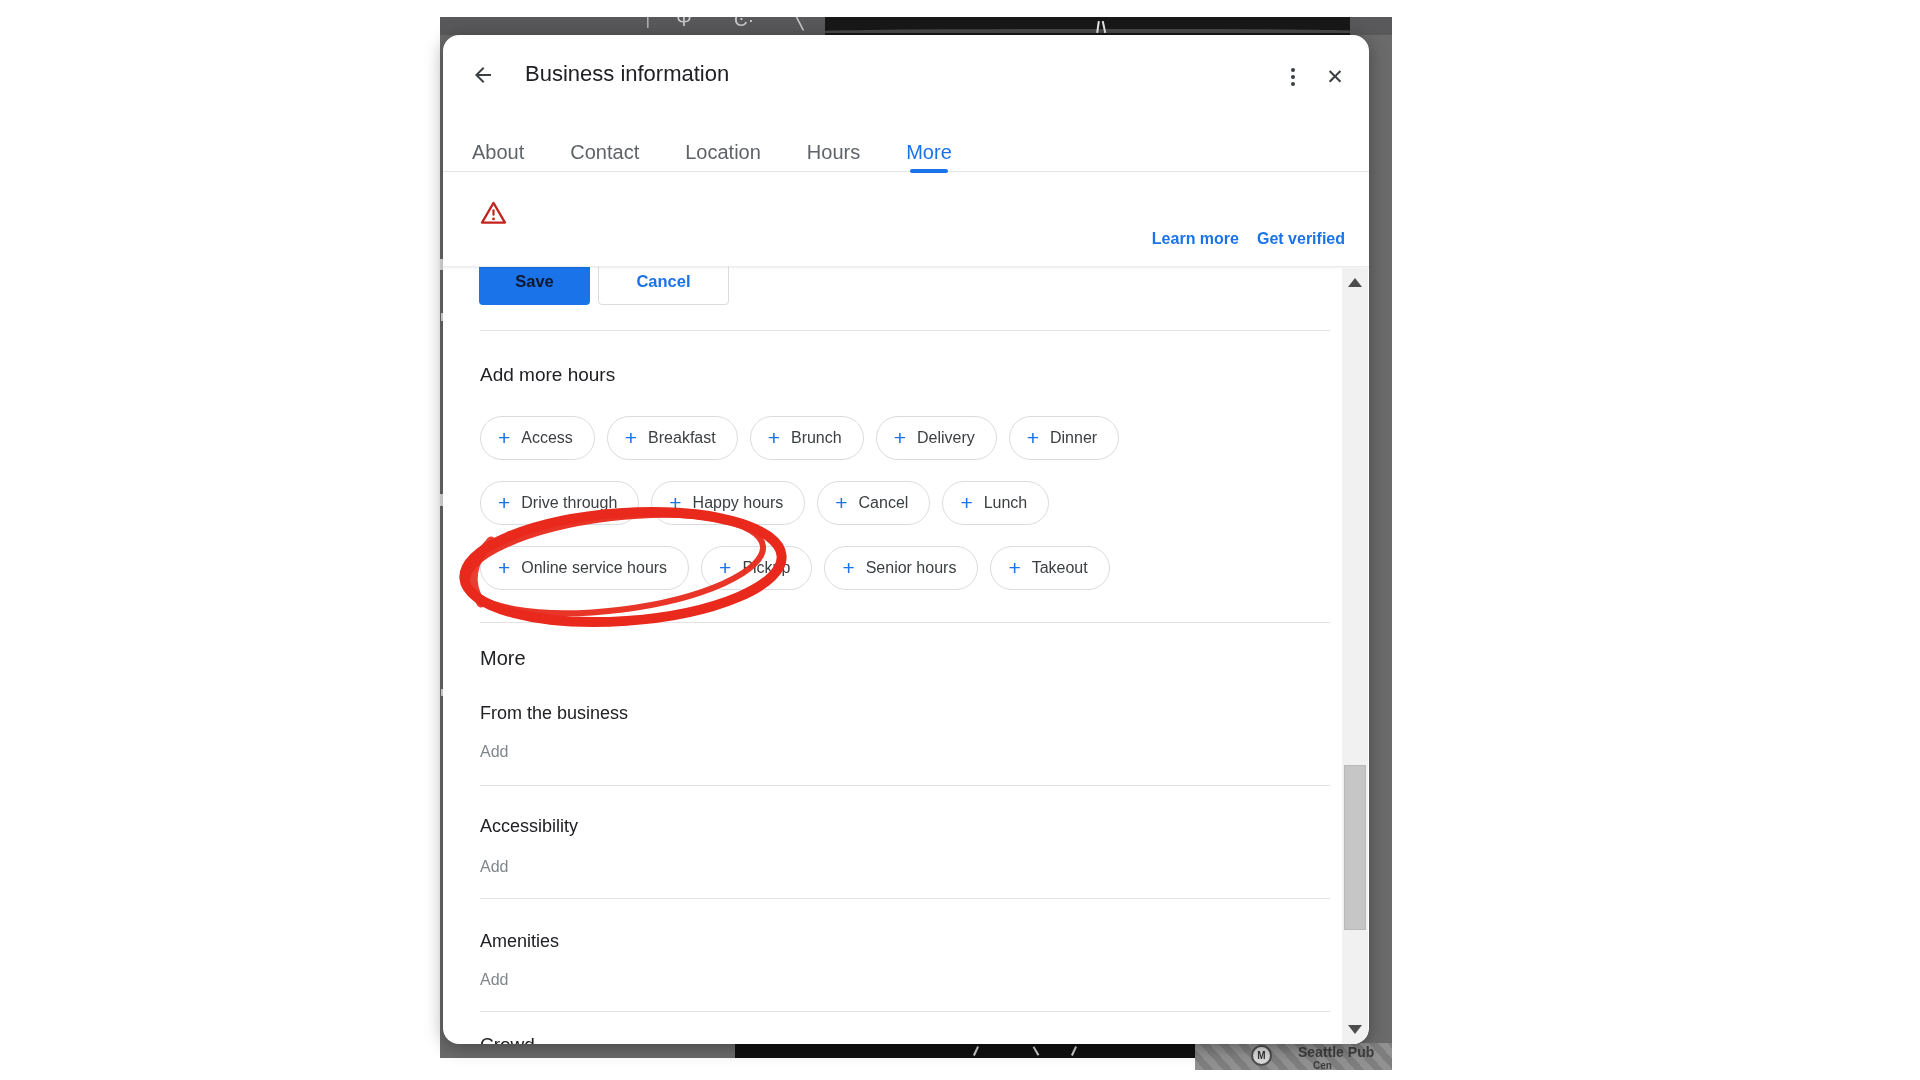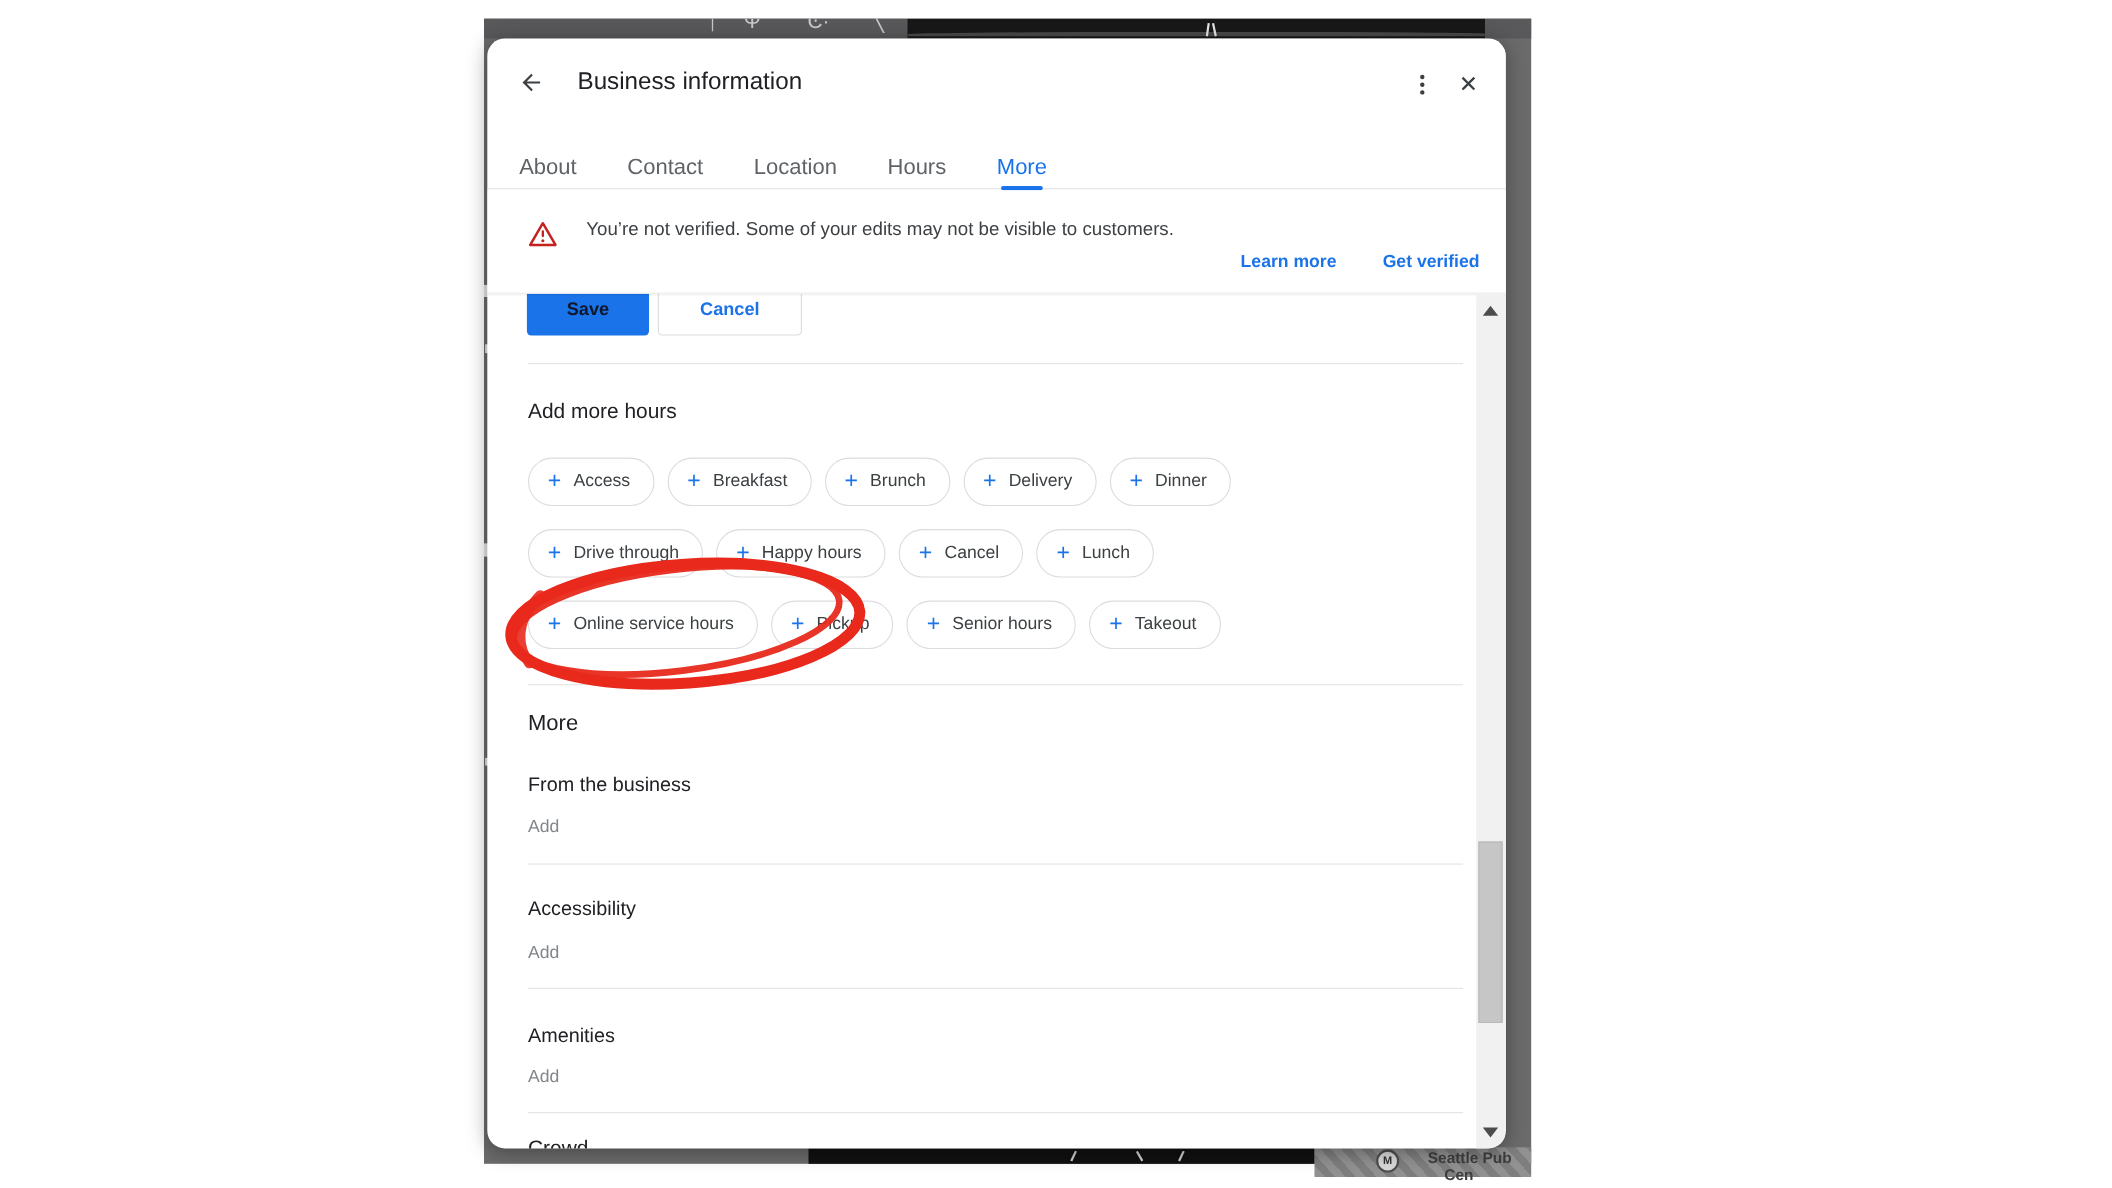--- a/index.html
+++ b/index.html
@@ -16,21 +16,21 @@
   .photo-top .wave{position:absolute;left:0;top:12px;width:100%;height:4px;background:#4a4a4a;border-radius:50% 40% 0 0;}
   .frag{position:absolute;background:#f4f4f4;opacity:.9;}
   .photo-bottom{position:absolute;left:295px;bottom:0;width:460px;height:14px;background:#101010;overflow:hidden;}
   .photo-bottom i{position:absolute;background:#cfcfcf;width:2px;height:10px;top:2px;transform:rotate(25deg);}
   .map-frag{position:absolute;left:755px;bottom:-12px;width:197px;height:27px;background:#858585;
             background-image:repeating-linear-gradient(48deg,rgba(255,255,255,.10) 0 7px,rgba(0,0,0,.05) 7px 14px);}
   .map-circle{position:absolute;left:56px;top:2px;width:21px;height:21px;border-radius:50%;
               background:#d9d9d9;border:2px solid #4e4e4e;box-sizing:border-box;
               font-size:10px;font-weight:bold;color:#333;text-align:center;line-height:17px;}
   .map-label{position:absolute;left:103px;top:1px;color:#3e3e3e;font-size:14px;font-weight:bold;white-space:nowrap;}
-  .map-label2{position:absolute;left:118px;top:17px;color:#3e3e3e;font-size:14px;font-weight:bold;}
+  .map-label2{position:absolute;left:118px;top:17px;color:#3e3e3e;font-size:10px;font-weight:bold;}
 
   
   .dialog{position:absolute;left:443px;top:35px;width:926px;height:1009px;background:#fff;
           border-radius:16px;box-shadow:0 3px 18px rgba(0,0,0,.35);overflow:hidden;}
 
   .icon-btn{position:absolute;width:40px;height:40px;border:0;background:transparent;cursor:pointer;
             display:flex;align-items:center;justify-content:center;padding:0;}
   .back-btn{left:20px;top:20px;}
   .dlg-title{position:absolute;left:82px;top:26px;font-size:22px;color:#202124;}
   .kebab-btn{right:56px;top:22px;flex-direction:column;gap:3px;}
@@ -42,21 +42,21 @@
   .tab{position:relative;font-size:20px;color:#5f6368;height:100%;display:flex;align-items:center;cursor:pointer;}
   .tab.active{color:#1a73e8;}
   .tab.active::after{content:"";position:absolute;left:50%;transform:translateX(-50%);bottom:-2px;
                      width:38px;height:4px;border-radius:4px;background:#1a73e8;}
 
   .warnbar{position:absolute;left:0;right:0;top:138px;height:94px;background:#fff;z-index:4;
            border-bottom:1px solid #ececec;box-shadow:0 1px 2px rgba(0,0,0,.07);
            display:flex;padding:22px 24px 0 37px;box-sizing:border-box;}
   .warn-icon{margin-top:5px;flex:0 0 auto;}
   .warn-text{margin-left:26px;font-size:17px;line-height:27px;color:#3c4043;width:545px;}
-  .warn-links{margin-left:auto;display:flex;gap:42px;align-self:flex-end;padding-bottom:18px;}
+  .warn-links{margin-left:auto;display:flex;gap:18px;align-self:flex-end;padding-bottom:18px;}
   .warn-links a{color:#1a73e8;font-size:16px;font-weight:bold;text-decoration:none;cursor:pointer;white-space:nowrap;}
 
   .btn{position:absolute;border-radius:4px;font-size:16.5px;font-weight:bold;display:flex;
        align-items:center;justify-content:center;cursor:pointer;box-sizing:border-box;border:0;}
   .btn-save{left:36px;top:222px;width:111px;height:48px;background:#1a73e8;color:#0f172a;}
   .btn-cancel{left:155px;top:222px;width:131px;height:48px;background:#fff;border:1px solid #dadce0;color:#1a73e8;}
 
   .divider{position:absolute;left:37px;width:850px;height:1px;background:#e3e3e3;}
 
   .sec-heading{position:absolute;left:37px;font-size:19px;color:#202124;}
@@ -139,21 +139,20 @@
     <div class="tab">Hours</div>
     <div class="tab active">More</div>
   </div>
 
   <div class="warnbar">
     <svg class="warn-icon" width="27" height="25" viewBox="0 0 24 22">
       <path d="M12 2.5 L22.2 20 H1.8 Z" fill="none" stroke="#c5221f" stroke-width="2" stroke-linejoin="round"></path>
       <rect x="11.05" y="8.2" width="1.9" height="5.6" rx="0.9" fill="#c5221f"></rect>
       <circle cx="12" cy="16.7" r="1.25" fill="#c5221f"></circle>
     </svg>
-    <div class="warn-text">You’re not verified. Some of your edits may not be visible to customers.</div>
     <div class="warn-links">
       <a>Learn more</a>
       <a>Get verified</a>
     </div>
   </div>
 
   <button class="btn btn-save">Save</button>
   <button class="btn btn-cancel">Cancel</button>
 
   <div class="divider" style="top:295px"></div>

